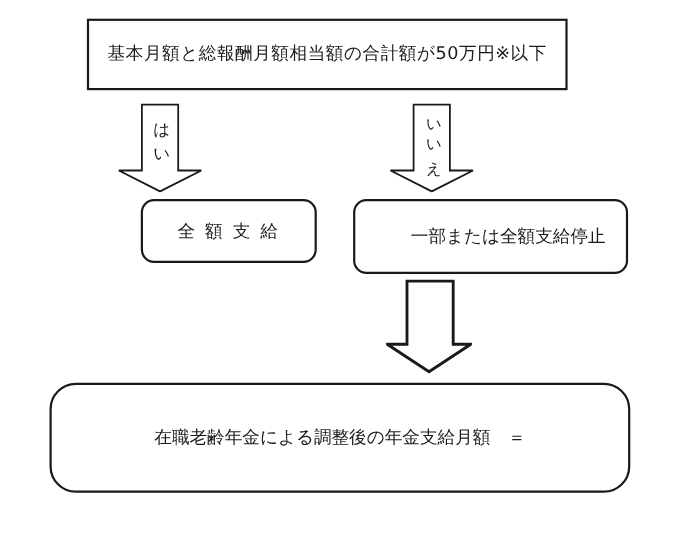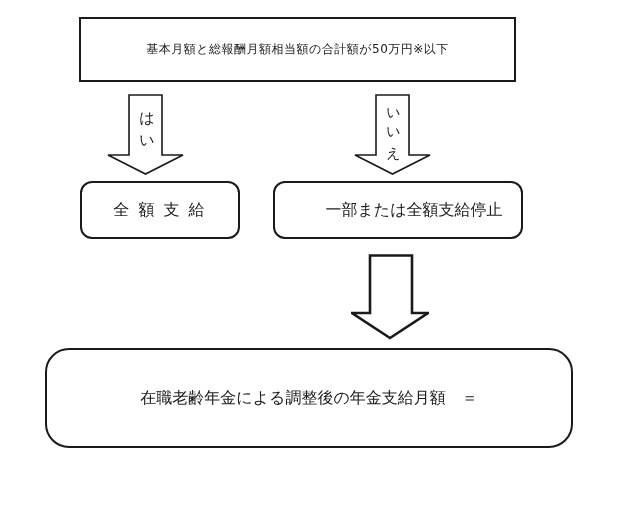--- a/index.html
+++ b/index.html
@@ -21,26 +21,26 @@
     border: 2px solid #1a1a1a;
     box-sizing: border-box;
     display: flex;
     align-items: center;
     justify-content: center;
     text-align: center;
   }
   .condition-box {
     left: 79px; top: 17px;
     width: 437px; height: 65px;
-    font-size: 12px;
+    font-size: 16px;
     letter-spacing: 0.5px;
   }
-  .result-box { border-radius: 12px; font-size: 16px; }
+  .result-box { border-radius: 12px; font-size: 16px; margin-left: 48px; }
   .full-box  { left: 80px;  top: 181px; width: 160px; height: 58px; letter-spacing: 2px; }
-  .stop-box  { left: 273px; top: 181px; width: 250px; height: 58px; padding-left: 32px; }
+  .stop-box  { left: 273px; top: 181px; width: 250px; height: 68px; padding-left: 32px; }
   .formula-box {
     left: 45px; top: 348px;
     width: 528px; height: 100px;
     border-radius: 24px;
     font-size: 16px;
     line-height: 30px;
   }
   .arrow-svg { position: absolute; display: block; }
   .arrow-yes    { left: 107px; top: 94px;  width: 77px; height: 81px; }
   .arrow-no     { left: 354px; top: 94px;  width: 77px; height: 81px; }

